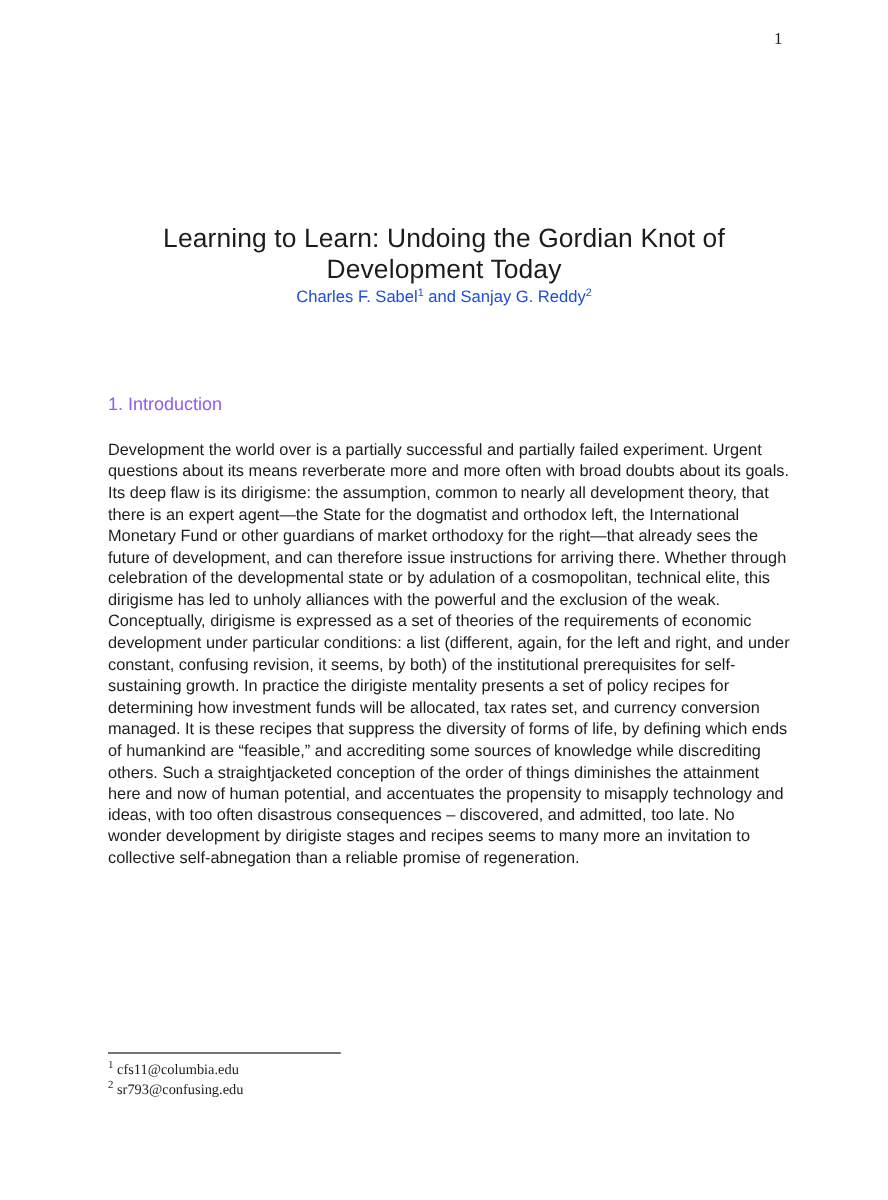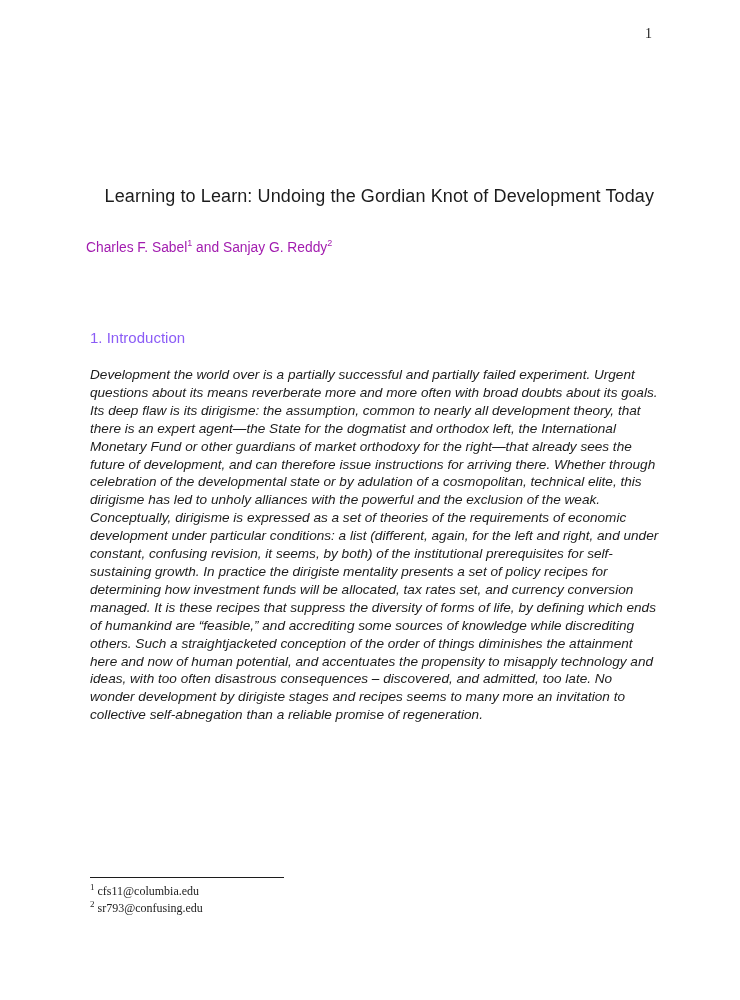--- a/index.html
+++ b/index.html
@@ -22,33 +22,33 @@
     right: 88px;
     font-family: "Liberation Serif", serif;
     font-size: 14px;
     color: #1c1c1c;
   }
   .doc-title {
     position: absolute;
     top: 186px;
     left: 86px;
     width: 568px;
-    text-align: right;
-    font-size: 18px;
+    text-align: center;
+    font-size: 22px;
     letter-spacing: 0.1px;
     color: #1c1c1c;
   }
   .byline {
     position: absolute;
     top: 240px;
     left: 86px;
     width: 568px;
-    text-align: left;
+    text-align: center;
     font-size: 13.8px;
-    color: #a21caf;
+    color: #1d4ed8;
   }
   .byline sup, .footnote-item sup {
     font-size: 9px;
     line-height: 0;
   }
   .section-heading {
     position: absolute;
     top: 329px;
     left: 90px;
     font-size: 15px;
@@ -60,21 +60,20 @@
     left: 90px;
     width: 570px;
     font-size: 13.6px;
     line-height: 17.9px;
     text-align: left;
     color: #1c1c1c;
   }
   .body-text p {
     margin: 0 0 17.9px 0;
     padding: 0;
-    font-style: italic;
   }
   .footnote-rule {
     position: absolute;
     top: 877px;
     left: 90px;
     width: 194px;
     height: 0;
     border-top: 1.5px solid #1c1c1c;
   }
   .footnotes {

